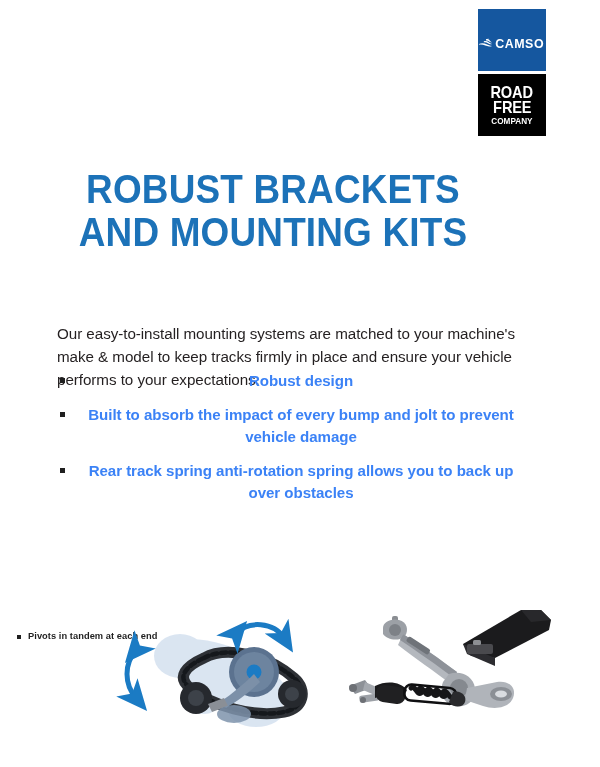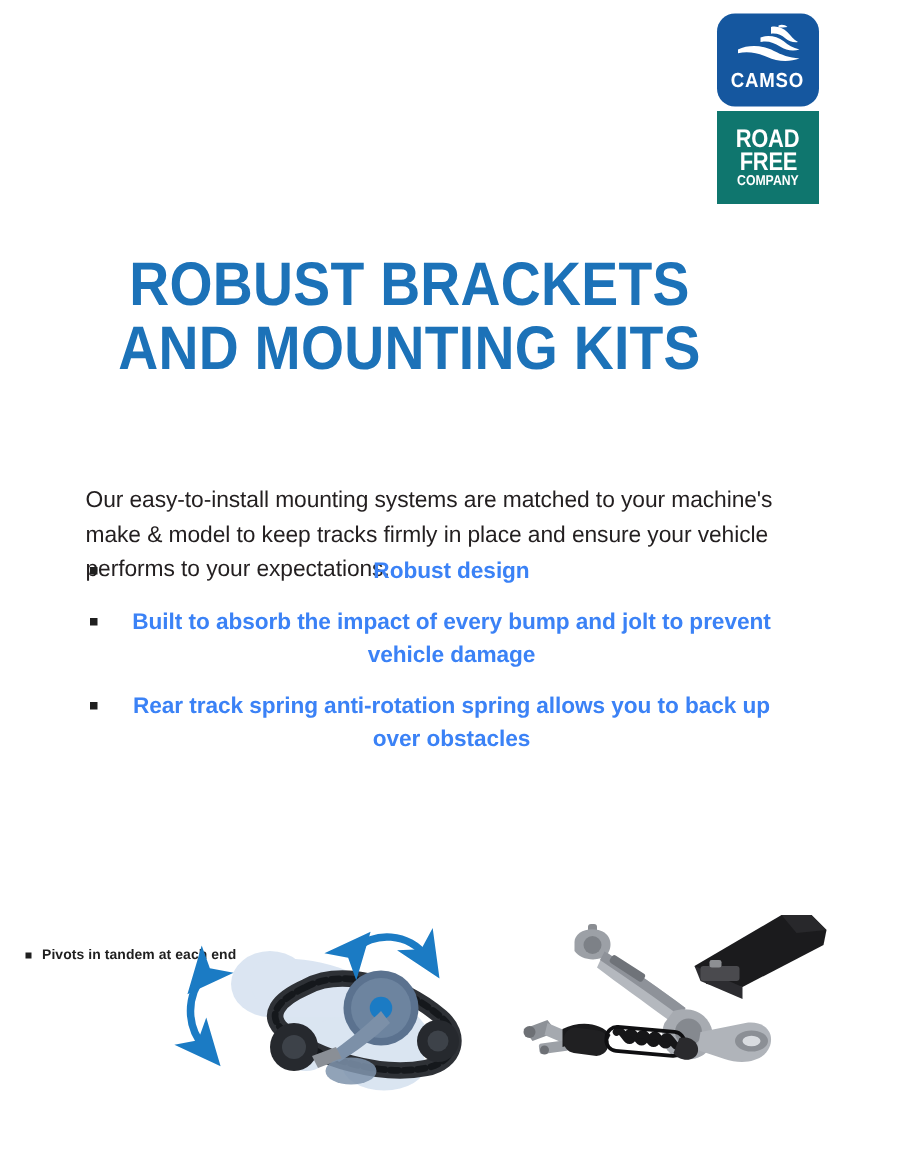--- a/index.html
+++ b/index.html
@@ -29,47 +29,46 @@
     position: absolute;
     top: 9px;
     left: 478px;
     width: 68px;
   }
   .logo-camso {
     width: 68px;
     height: 62px;
     background: #15579f;
     display: flex;
-    flex-direction: column;
+    flex-direction: row;
     align-items: center;
     justify-content: flex-start;
     box-sizing: border-box;
     padding-top: 6px;
-    border-radius: 12px;
   }
   .logo-mark {
     width: 46px;
     height: 30px;
     display: block;
   }
   .logo-wordmark {
     color: #ffffff;
     font-family: "Liberation Sans Narrow", "Liberation Sans", sans-serif;
     font-weight: bold;
     font-size: 13.5px;
     letter-spacing: 0.6px;
     line-height: 1;
     margin-top: 2px;
     transform: scaleX(0.92);
   }
   .logo-roadfree {
     width: 68px;
     height: 62px;
     margin-top: 3px;
-    background: #0f766e;
+    background: #000000;
     display: flex;
     flex-direction: column;
     align-items: center;
     justify-content: center;
     box-sizing: border-box;
     padding: 4px 0;
   }
   .rf-line {
     color: #ffffff;
     font-family: "Liberation Sans Narrow", "Liberation Sans", sans-serif;

